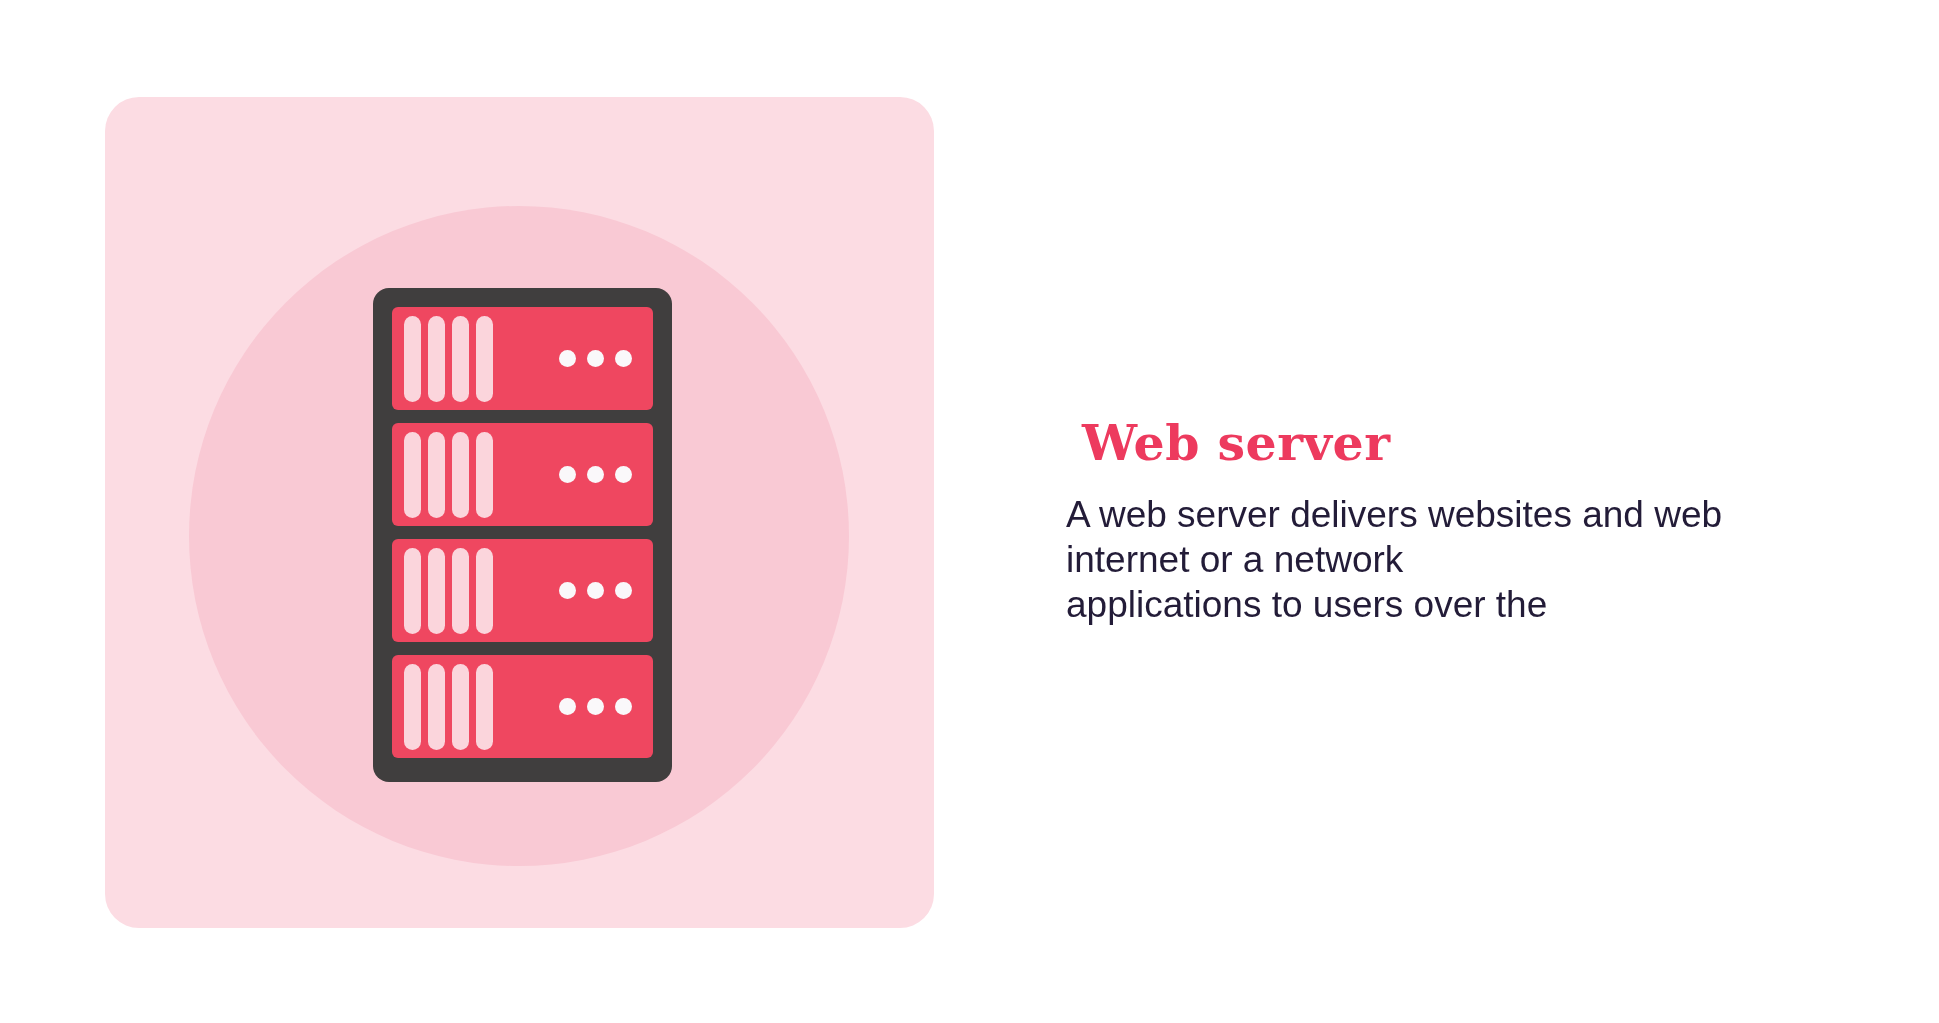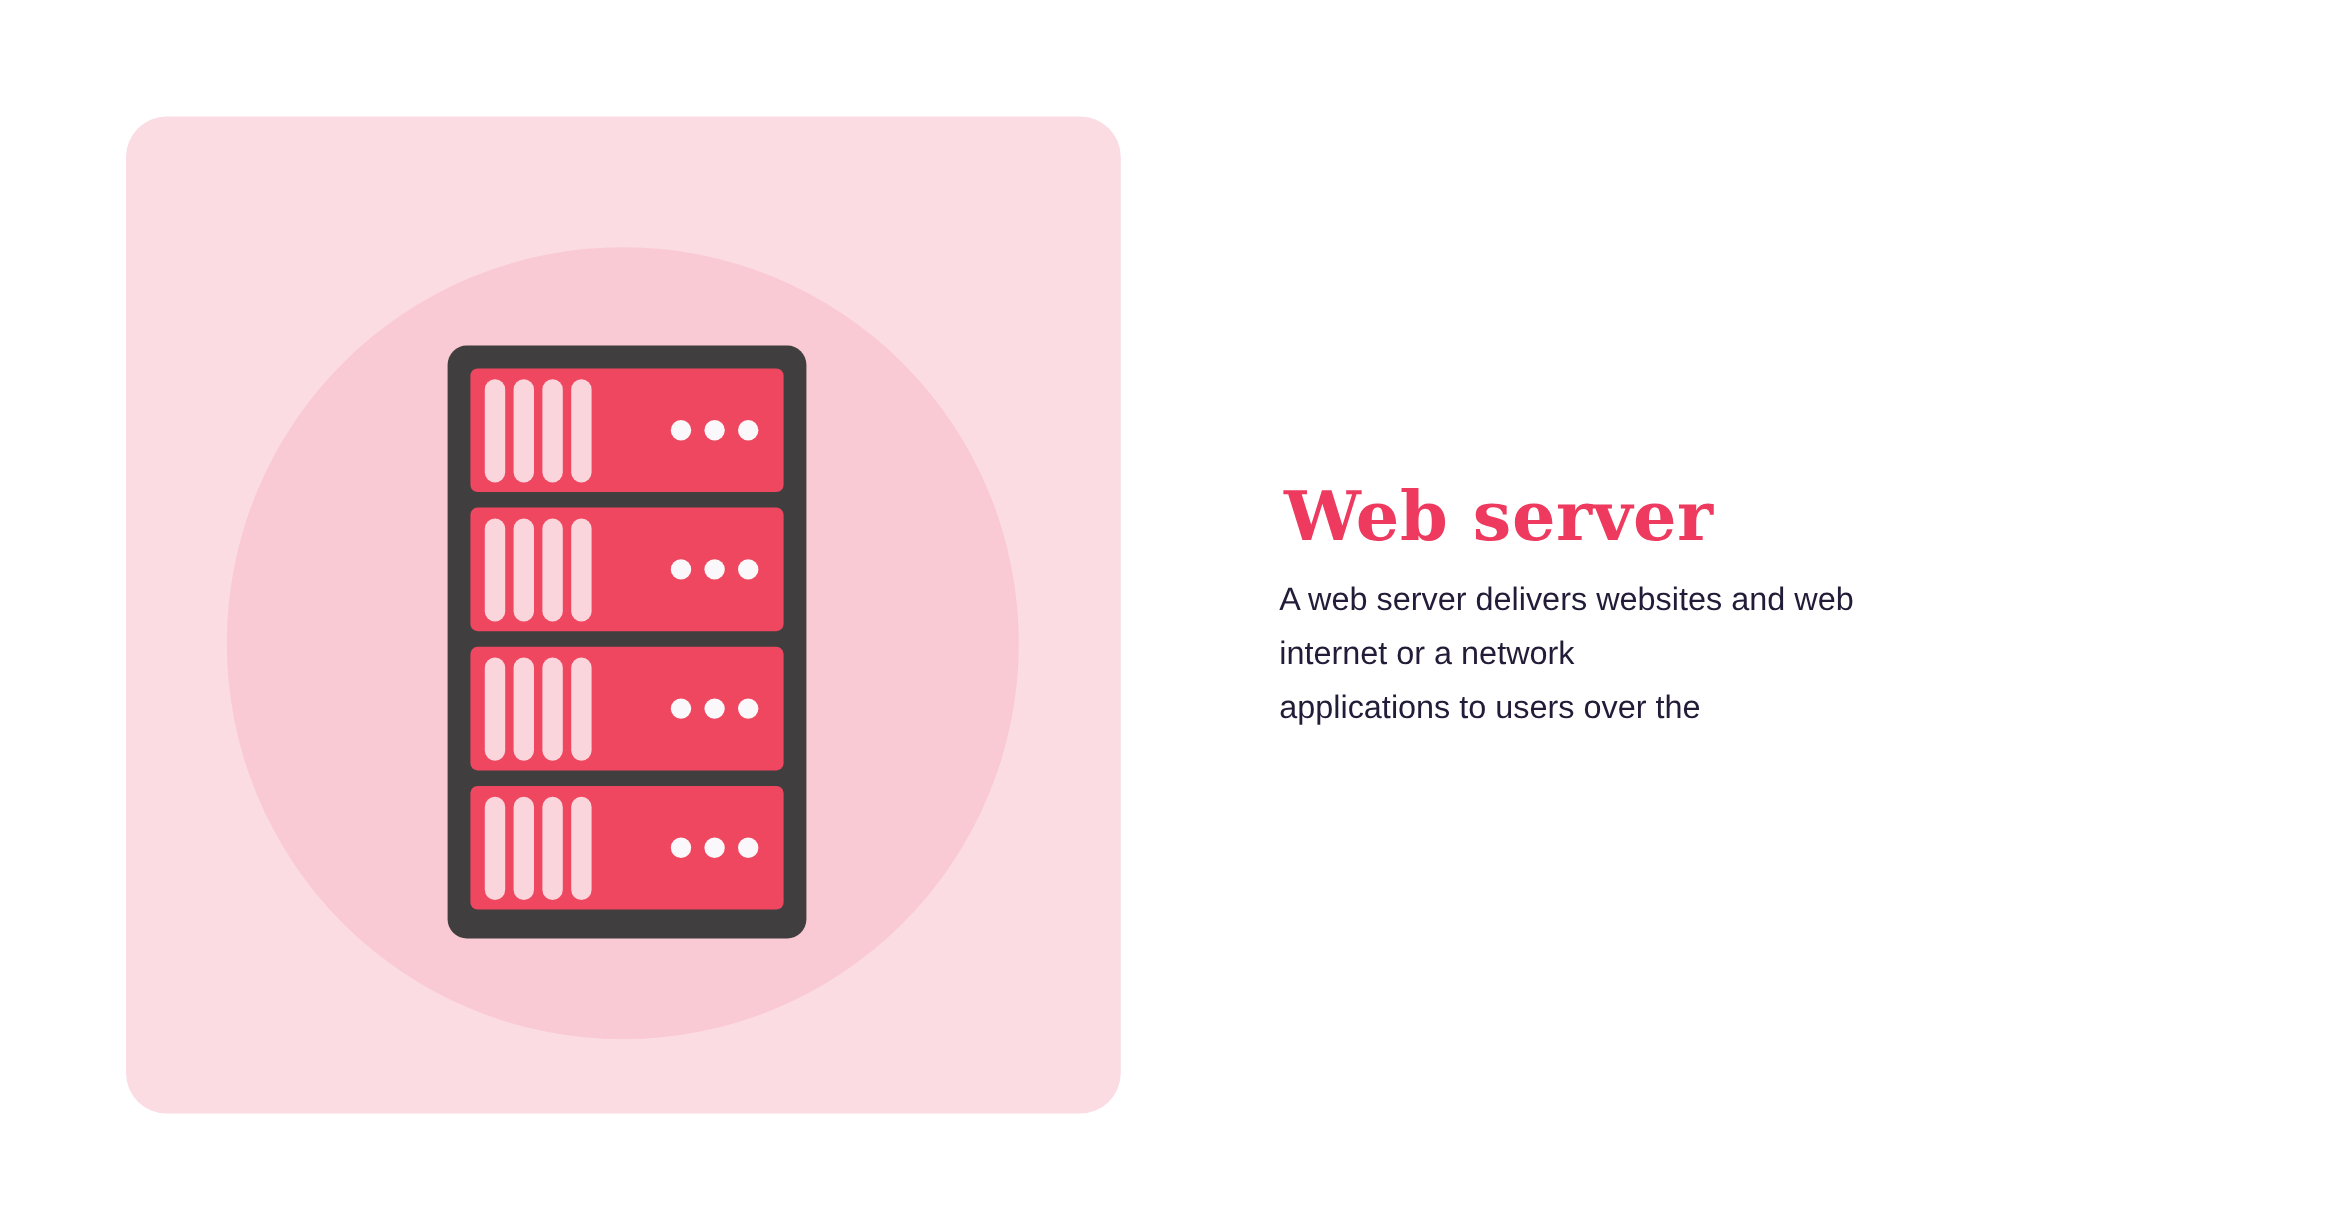--- a/index.html
+++ b/index.html
@@ -76,31 +76,31 @@
     border-radius: 50%;
     background: var(--dot, #faf8fa);
   }
   .content {
     position: absolute;
     left: 1066px;
     top: 394px;
     width: 760px;
   }
   .title {
-    margin: 4px;
+    margin: 16px;
     font-family: "DejaVu Serif", serif;
     font-weight: 700;
-    font-size: 57px;
+    font-size: 49px;
     line-height: 66px;
     letter-spacing: 0.5px;
     color: var(--title, #ed3a5e);
   }
   .desc {
     margin: 13px 0 0 0;
-    font-size: 27px;
+    font-size: 37px;
     line-height: 45px;
     color: var(--body-text, #231c38);
   }
   .desc .line { display: block; }
 </style>
 </head>
 <body>
 
 <div class="page">
 

